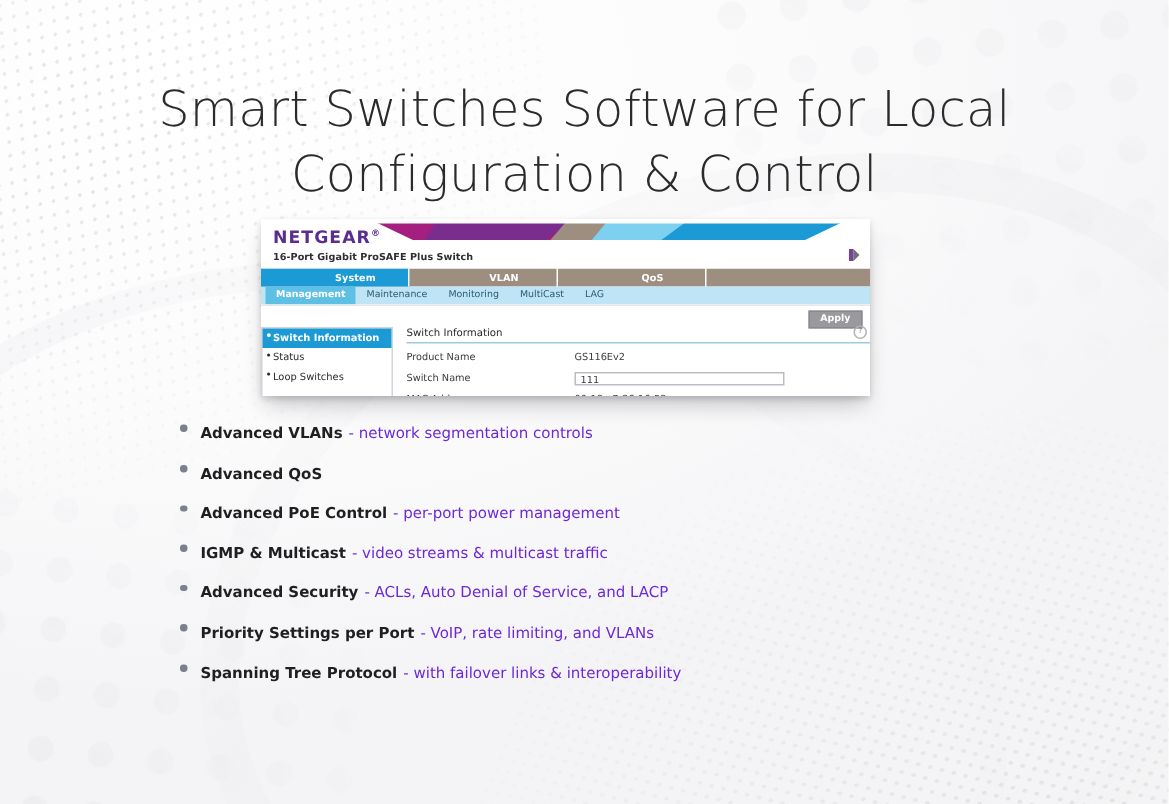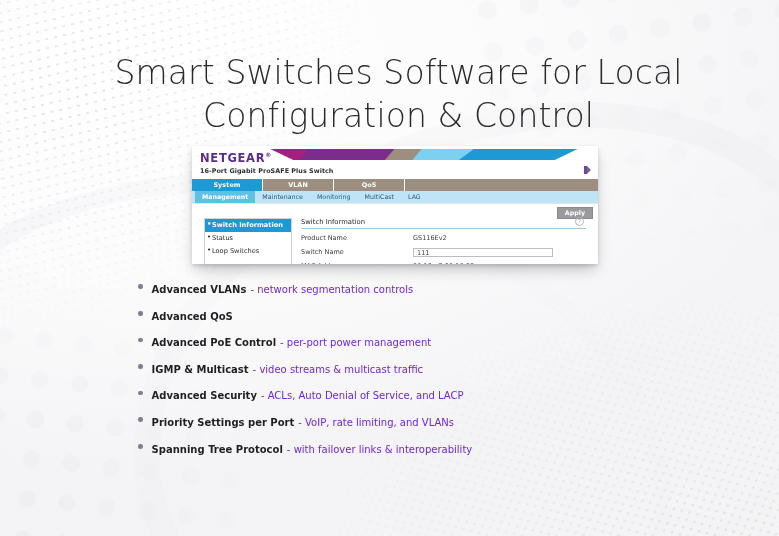--- a/index.html
+++ b/index.html
@@ -95,21 +95,20 @@
     border: 18px solid rgba(242,242,245,.6);
     transform: rotate(12deg);
     -webkit-mask-image: linear-gradient(20deg, transparent 0%, #000 50%, transparent 92%);
             mask-image: linear-gradient(20deg, transparent 0%, #000 50%, transparent 92%);
   }
 
   
   .content {
     position: absolute;
     inset: 0;
-    margin-left: 18px;
   }
 
   .slide-title {
     position: absolute;
     left: 0; right: 0;
     top: 52px;
     text-align: center;
     font-family: "DejaVu Sans", "Liberation Sans", sans-serif;
     font-weight: 300;
     font-size: 33px;
@@ -206,20 +205,21 @@
   .ng-tab {
     flex: 0 0 70px;
     font-family: "DejaVu Sans", "Liberation Sans", sans-serif;
     font-size: 6.4px;
     font-weight: 700;
     color: #ffffff;
     text-align: center;
     line-height: 12px;
     border-right: 1px solid #ffffff;
     letter-spacing: .1px;
+    padding-left: 28px;
   }
   .ng-tab.active {
     background: #1c9ad6;
   }
   .ng-tab.filler {
     flex: 1 1 auto;
     border-right: none;
   }
 
   
@@ -262,21 +262,21 @@
     background: #9a9a9e;
     color: #fff;
     font-family: "DejaVu Sans", "Liberation Sans", sans-serif;
     font-size: 6.3px;
     font-weight: 700;
     padding: 1px 7px 2px 7px;
     border: 1px solid #8a8a8e;
   }
   .ng-cols {
     display: flex;
-    padding: 0 12px;
+    padding: 0 0;
   }
   .ng-side {
     width: 86px;
     flex: 0 0 86px;
     border: 1px solid #cfd4d8;
     background: #fff;
     padding-bottom: 3px;
   }
   .ng-side-item {
     font-family: "DejaVu Sans", "Liberation Sans", sans-serif;

